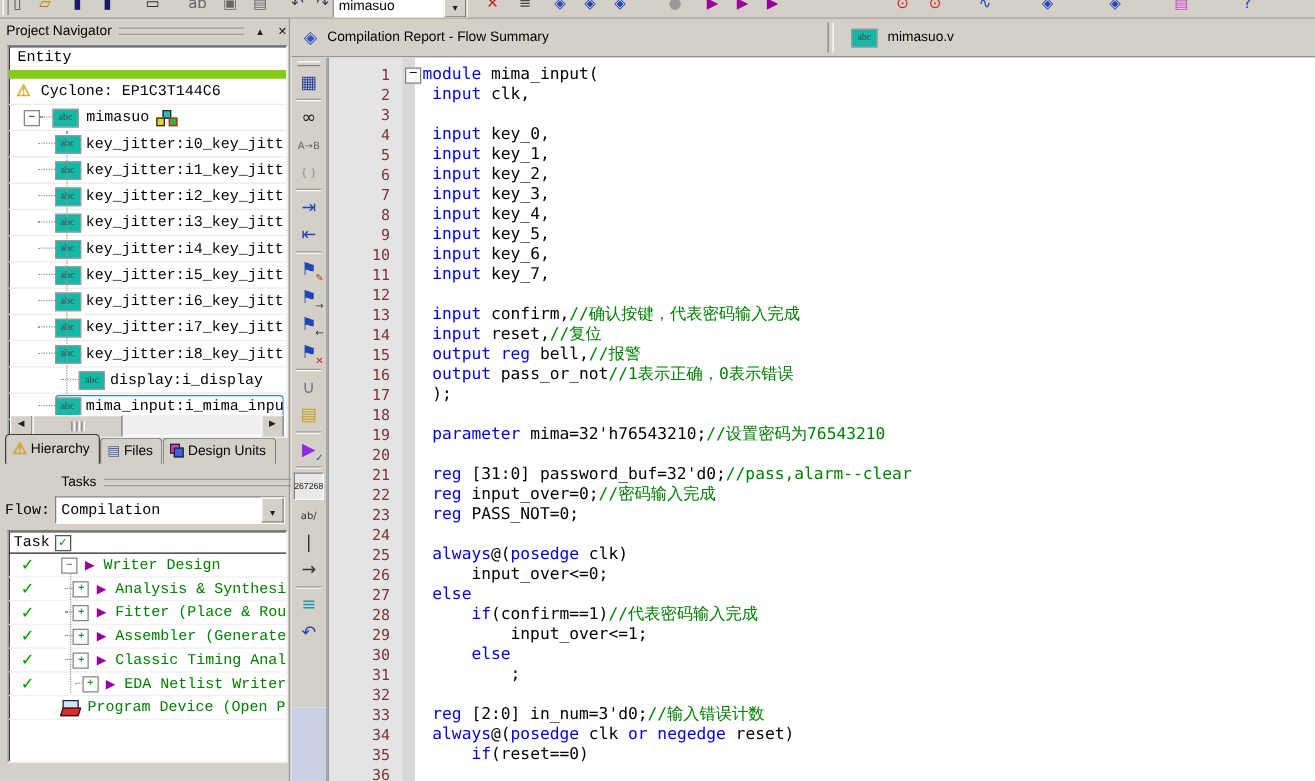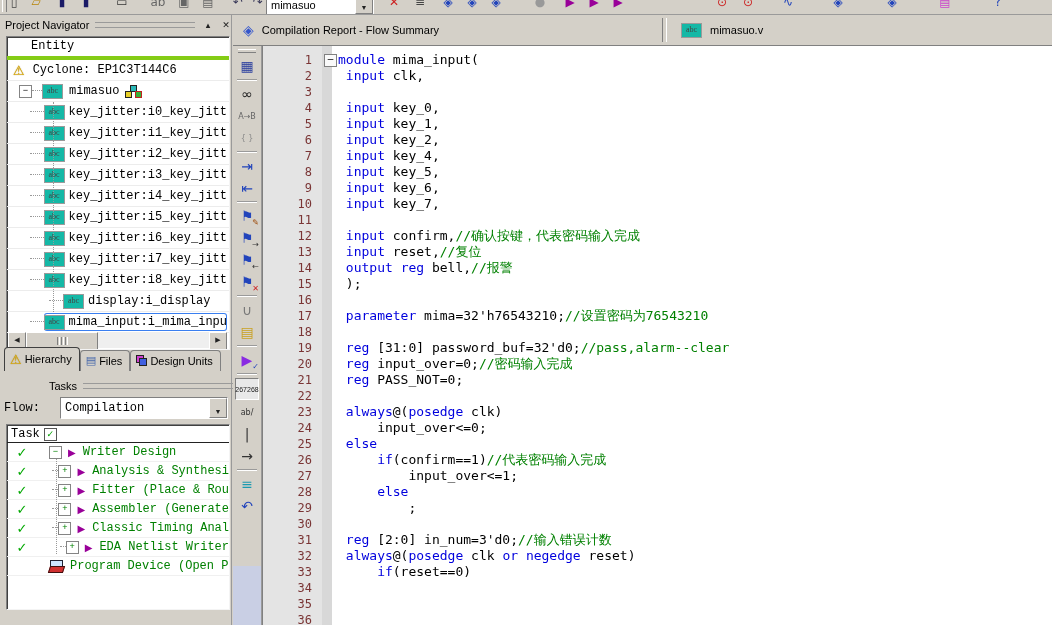--- a/index.html
+++ b/index.html
@@ -17,21 +17,21 @@
 
   
   .panel-title{position:absolute;left:2px;height:16px;display:flex;align-items:center;gap:4px;padding:0 3px;font-size:11px;}
   .title-lines{flex:1;height:4px;border-top:1px solid #9a9a9a;border-bottom:1px solid #9a9a9a;margin:0 2px;}
   .tbtn{width:14px;height:13px;font-size:9px;line-height:13px;text-align:center;color:#222;}
   .sunken-box{position:absolute;background:#fff;border:1px solid;border-color:#808080 #f4f4f4 #f4f4f4 #808080;box-shadow:inset 1px 1px 0 #404040;}
 
   
   #nav-title{top:17px;width:228px;}
   #nav-box{left:6px;top:36px;width:222px;height:312px;overflow:hidden;}
-  #nav-header{height:17px;border-bottom:4px solid #84cc16;font-size:12px;padding:2px 0 0 24px;font-family:Liberation Mono, monospace;}
+  #nav-header{height:17px;border-bottom:7px solid #84cc16;font-size:12px;padding:2px 0 0 7px;font-family:Liberation Mono, monospace;}
   .nav-row{height:20px;display:flex;align-items:center;border-bottom:1px solid #ececec;font-size:12px;white-space:nowrap;overflow:hidden;}
   .nav-row .lbl{font-family:"Liberation Mono","DejaVu Sans Mono",monospace;font-size:12px;text-align:center;}
   .warn{color:#e8b400;font-size:13px;text-shadow:0 0 1px #7a5a00;}
   .expander{width:11px;height:11px;border:1px solid #848484;background:#fff;font-size:9px;line-height:9px;text-align:center;flex:none;}
   .abc-badge{width:19px;height:13px;border:1px solid #9a9a9a;background:#14b8a6;font-size:8px;line-height:12px;text-align:center;color:#444;flex:none;font-family:"Liberation Serif",serif;}
   .hdots{height:1px;border-top:1px dotted #999;flex:none;}
   #nav-items{position:relative;}
   #nav-items .vdots{position:absolute;left:46px;top:0;height:210px;border-left:1px dotted #999;}
   .row-inner{flex:1;display:flex;align-items:center;height:18px;gap:4px;margin-right:2px;}
   .nav-row.selected .row-inner{box-shadow:inset 0 0 0 1px #3a7ff0;border-radius:3px;}
@@ -50,21 +50,21 @@
   .tab{display:flex;align-items:center;gap:3px;padding:1px 7px 2px 5px;border:1px solid #808080;border-bottom:none;border-radius:4px 4px 0 0;background:#d4d0c8;font-size:11px;height:17px;}
   .tab.active{height:20px;border-color:#404040;background:#d4d0c8;}
   .doc-icon{color:#4466aa;font-size:11px;}
   .du-icon{position:relative;width:11px;height:11px;}
   .du-icon i{position:absolute;width:6px;height:6px;border:1px solid #222;}
   .du-icon .a{left:0;top:0;background:#d040d0;}
   .du-icon .b{right:0;bottom:0;background:#4060e0;}
 
   
   #tasks-title{top:378px;width:228px;margin-left:44px;}
-  #flow-row{position:absolute;left:4px;top:398px;width:224px;height:20px;display:flex;align-items:center;gap:20px;font-size:12px;}
+  #flow-row{position:absolute;left:4px;top:398px;width:224px;height:20px;display:flex;align-items:center;gap:4px;font-size:12px;}
   #flow-combo{flex:1;height:20px;background:#fff;border:1px solid;border-color:#808080 #fff #fff #808080;display:flex;}
   #flow-combo .combo-text{flex:1;font-size:12px;padding:3px 0 0 4px;}
   #task-box{left:6px;top:424px;width:222px;height:184px;overflow:hidden;}
   #task-header{height:16px;border-bottom:1px solid #222;font-size:12px;padding:1px 0 0 4px;display:flex;align-items:center;gap:4px;}
   .hdr-check{width:11px;height:11px;border:1px solid #555;background:#fff;font-size:9px;line-height:10px;text-align:center;color:#00a000;}
   #task-rows{position:relative;}
   #task-rows .vdots{position:absolute;left:49px;top:16px;height:95px;border-left:1px dotted #999;}
   .task-row{height:18px;display:flex;align-items:center;border-bottom:1px solid #f0f0f0;font-size:12px;color:#008000;white-space:nowrap;}
   .t-check{width:30px;text-align:center;color:#00a800;font-weight:bold;font-size:13px;flex:none;font-family:"DejaVu Sans",sans-serif;}
   .play{color:#990099;font-size:10px;margin-left:6px;flex:none;font-family:"DejaVu Sans",sans-serif;}
@@ -471,28 +471,30 @@
         <div class="gn">35</div>
         <div class="gn">36</div>
       </div>
     <div id="code-area">
         <div class="cl"><span class="fold-box">−</span><span class="k">module</span><span class="p"> mima_input(</span></div>
         <div class="cl"><span class="p"> </span><span class="k">input</span><span class="p"> clk,</span></div>
         <div class="cl"></div>
         <div class="cl"><span class="p"> </span><span class="k">input</span><span class="p"> key_0,</span></div>
         <div class="cl"><span class="p"> </span><span class="k">input</span><span class="p"> key_1,</span></div>
         <div class="cl"><span class="p"> </span><span class="k">input</span><span class="p"> key_2,</span></div>
+        <div class="cl"><span class="p"> </span><span class="k">input</span><span class="p"> key_3,</span></div>
         <div class="cl"><span class="p"> </span><span class="k">input</span><span class="p"> key_4,</span></div>
         <div class="cl"><span class="p"> </span><span class="k">input</span><span class="p"> key_5,</span></div>
         <div class="cl"><span class="p"> </span><span class="k">input</span><span class="p"> key_6,</span></div>
         <div class="cl"><span class="p"> </span><span class="k">input</span><span class="p"> key_7,</span></div>
         <div class="cl"></div>
         <div class="cl"><span class="p"> </span><span class="k">input</span><span class="p"> confirm,</span><span class="c">//确认按键，代表密码输入完成</span></div>
         <div class="cl"><span class="p"> </span><span class="k">input</span><span class="p"> reset,</span><span class="c">//复位</span></div>
         <div class="cl"><span class="p"> </span><span class="k">output</span><span class="p"> </span><span class="k">reg</span><span class="p"> bell,</span><span class="c">//报警</span></div>
+        <div class="cl"><span class="p"> </span><span class="k">output</span><span class="p"> pass_or_not</span><span class="c">//1表示正确，0表示错误</span></div>
         <div class="cl"><span class="p"> );</span></div>
         <div class="cl"></div>
         <div class="cl"><span class="p"> </span><span class="k">parameter</span><span class="p"> mima=32'h76543210;</span><span class="c">//设置密码为76543210</span></div>
         <div class="cl"></div>
         <div class="cl"><span class="p"> </span><span class="k">reg</span><span class="p"> [31:0] password_buf=32'd0;</span><span class="c">//pass,alarm--clear</span></div>
         <div class="cl"><span class="p"> </span><span class="k">reg</span><span class="p"> input_over=0;</span><span class="c">//密码输入完成</span></div>
         <div class="cl"><span class="p"> </span><span class="k">reg</span><span class="p"> PASS_NOT=0;</span></div>
         <div class="cl"></div>
         <div class="cl"><span class="p"> </span><span class="k">always</span><span class="p">@(</span><span class="k">posedge</span><span class="p"> clk)</span></div>
         <div class="cl"><span class="p">     input_over&lt;=0;</span></div>

